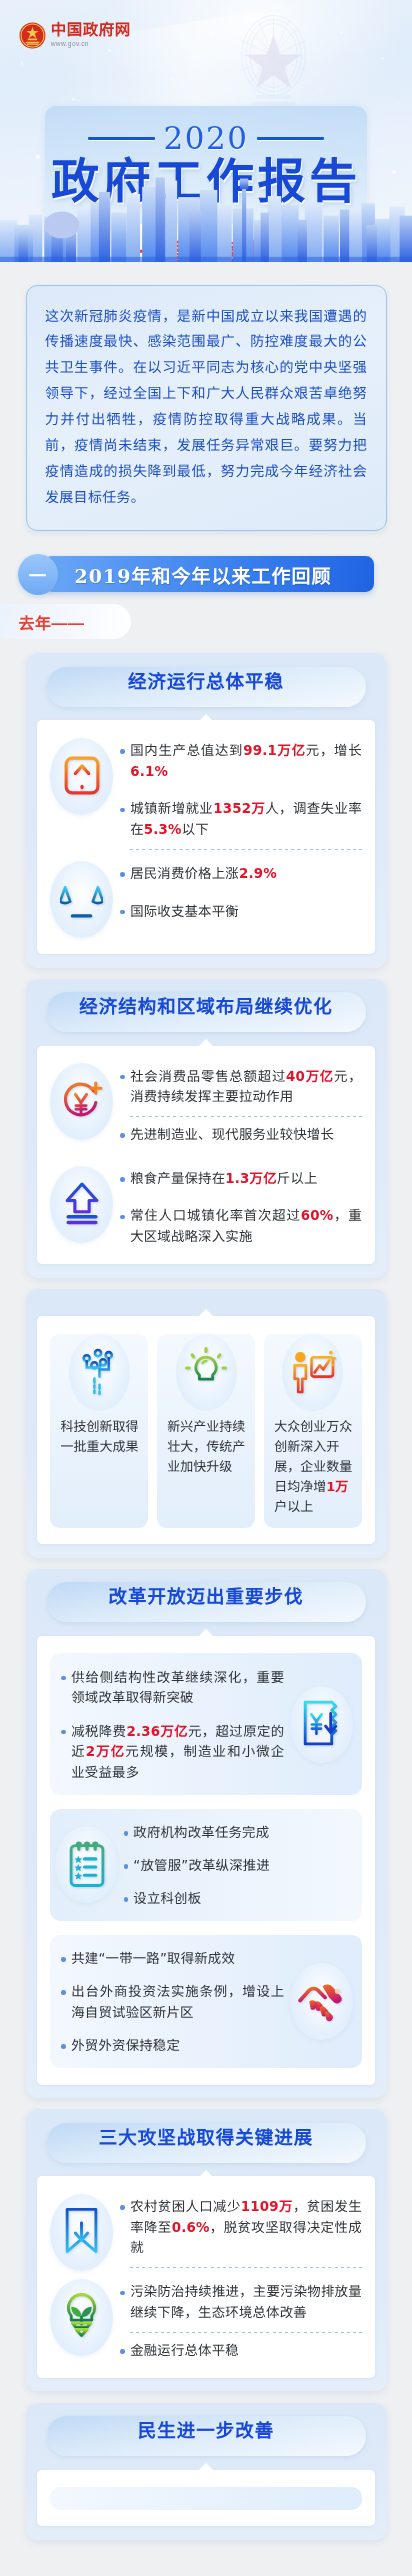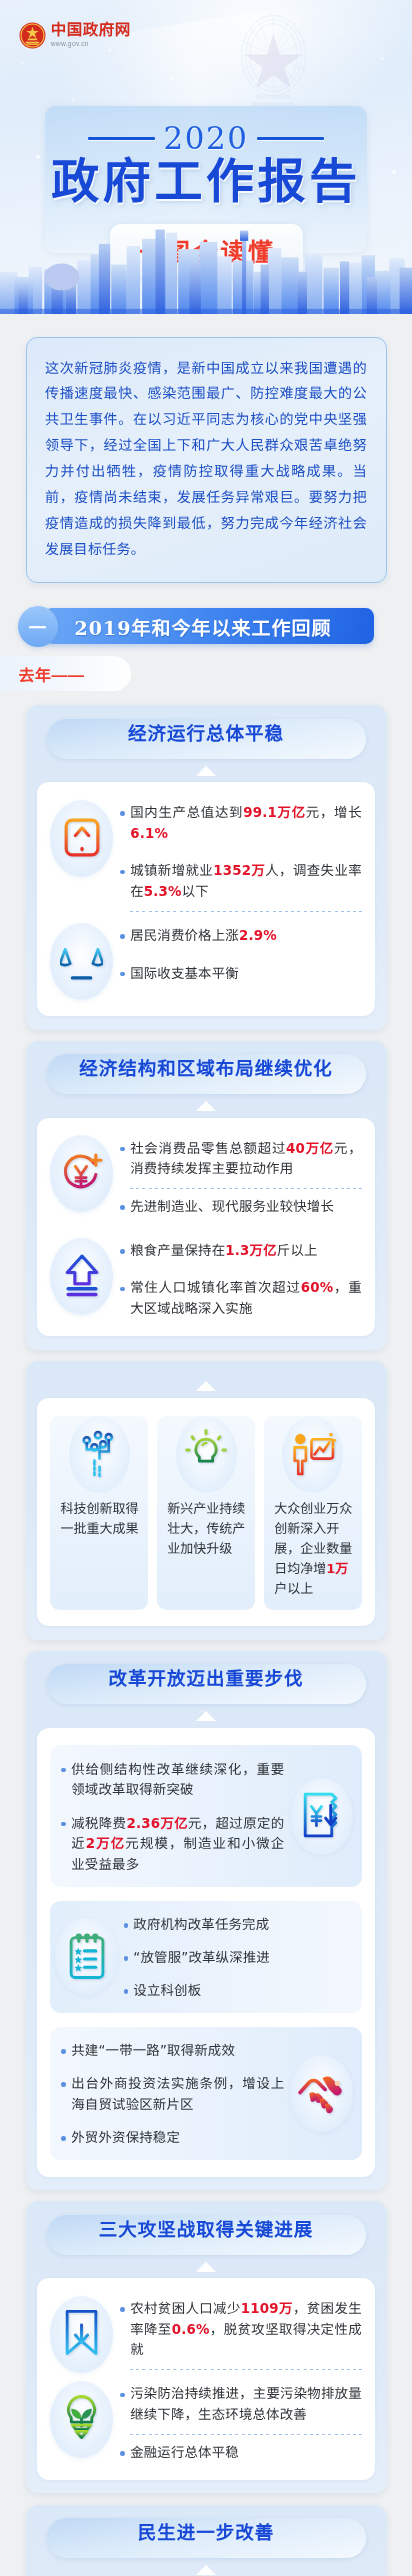--- a/index.html
+++ b/index.html
@@ -8,21 +8,21 @@
     width: 412px;
     background: #eef0f2;
     font-family: "Liberation Sans", "DejaVu Sans", sans-serif;
   }
   body { width: 412px; min-height: 3274px; position: relative; overflow-x: hidden; }
 
   
   .hero {
     position: relative;
     width: 412px;
-    height: 314px;
+    height: 262px;
     background:
       radial-gradient(ellipse 216px 155px at 62% 8%, rgba(255,255,255,.85) 0%, rgba(255,255,255,0) 70%),
       linear-gradient(175deg, #e8f1fb 0%, #dfecfa 30%, #eaf2fc 62%, #f2f6fb 100%);
     overflow: hidden;
   }
   .hero-snow { position: absolute; inset: 0; pointer-events: none; }
   .hero-snow i {
     position: absolute; border-radius: 50%;
     background: rgba(255,255,255,.9);
   }
@@ -154,22 +154,22 @@
   }
   .card-title-text {
     font-size: 18.5px; font-weight: bold; color: #1749d6; letter-spacing: 1px;
     font-family: "DejaVu Serif", "Liberation Serif", serif;
     white-space: nowrap;
   }
   .notch { width: 0; height: 0; margin: -0.5px auto 0;
     border-left: 10.3px solid transparent; border-right: 10.3px solid transparent;
     border-bottom: 10.3px solid #ffffff; position: relative; top: 7.2px; z-index: 3; }
   .card-body {
-    position: relative; margin-top: 14px;
-    background: #ffffff; border-radius: 12px;
+    position: relative; margin-top: 4px;
+    background: #ffffff; border-radius: 5px;
     padding: 17.5px 13.4px 16.5px;
     box-shadow: 0 1px 3.1px rgba(160,185,215,.18);
   }
 
   
   .row { display: flex; align-items: flex-start; gap: 7.2px; }
   .row + .row { margin-top: 3.1px; }
   .icon-oval {
     flex: 0 0 63px; width: 63px; height: 77px;
     background: radial-gradient(ellipse at 50% 42%, #ffffff 0%, #eaf3fd 48%, #d7e8fa 100%);

